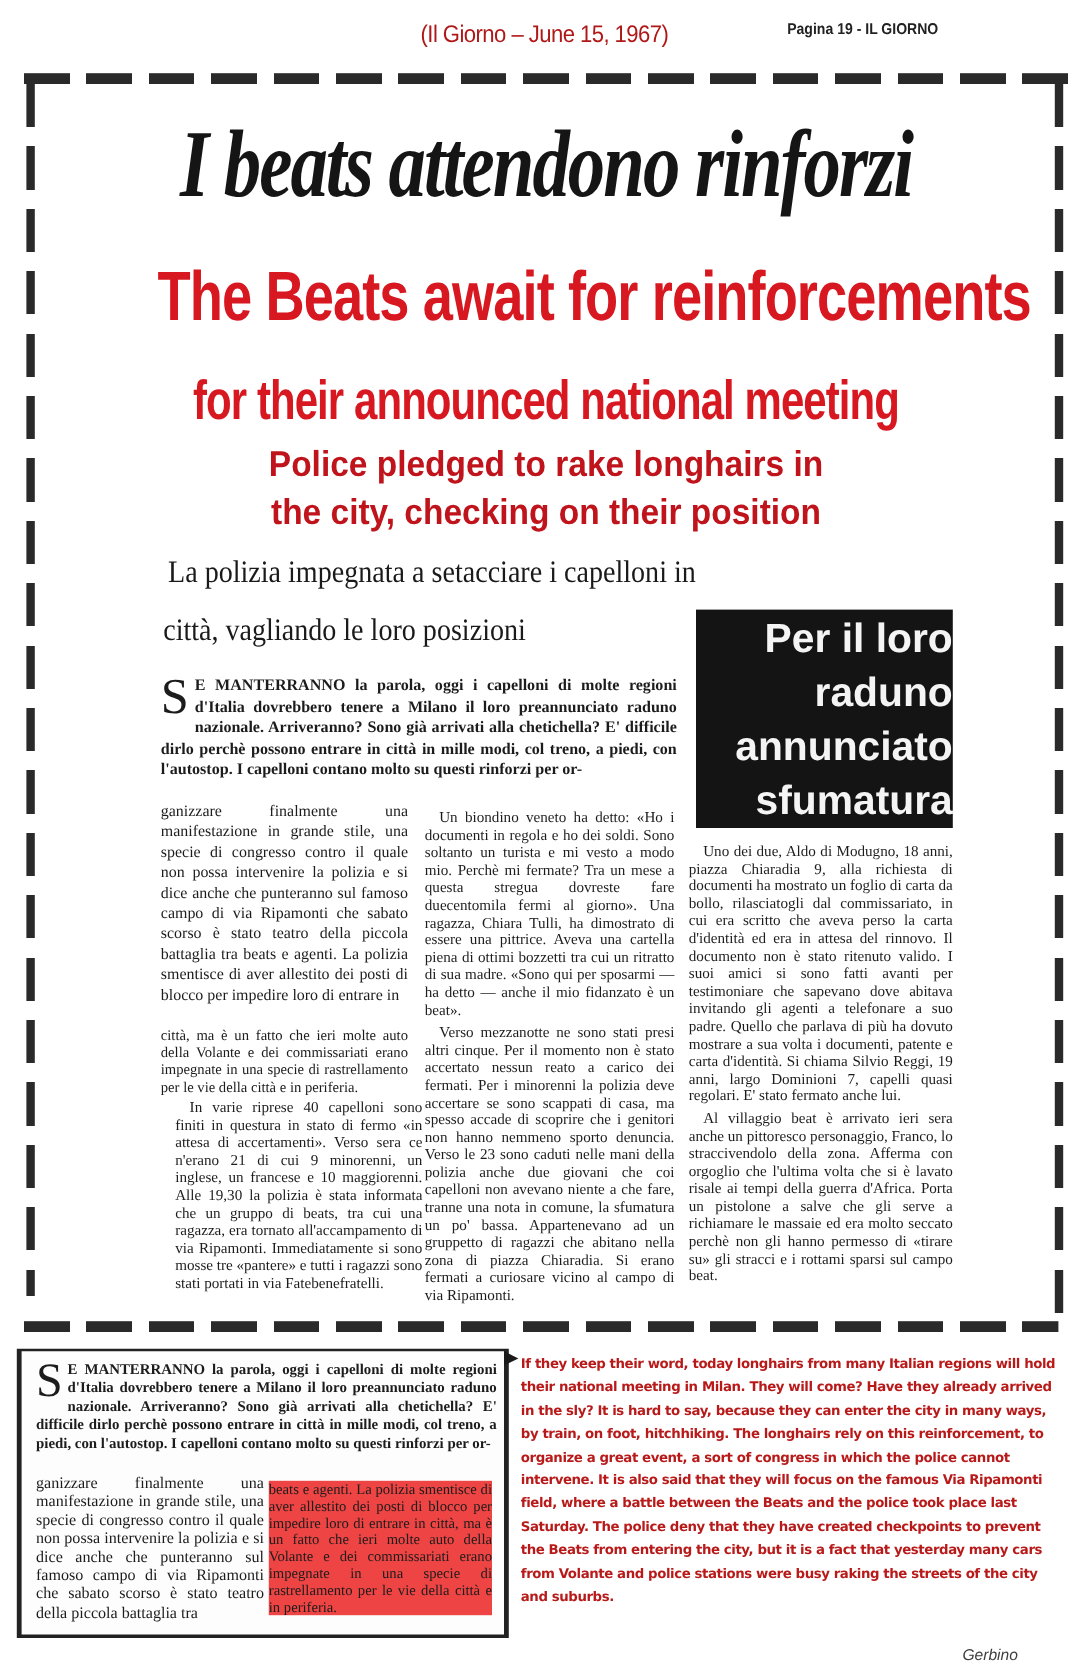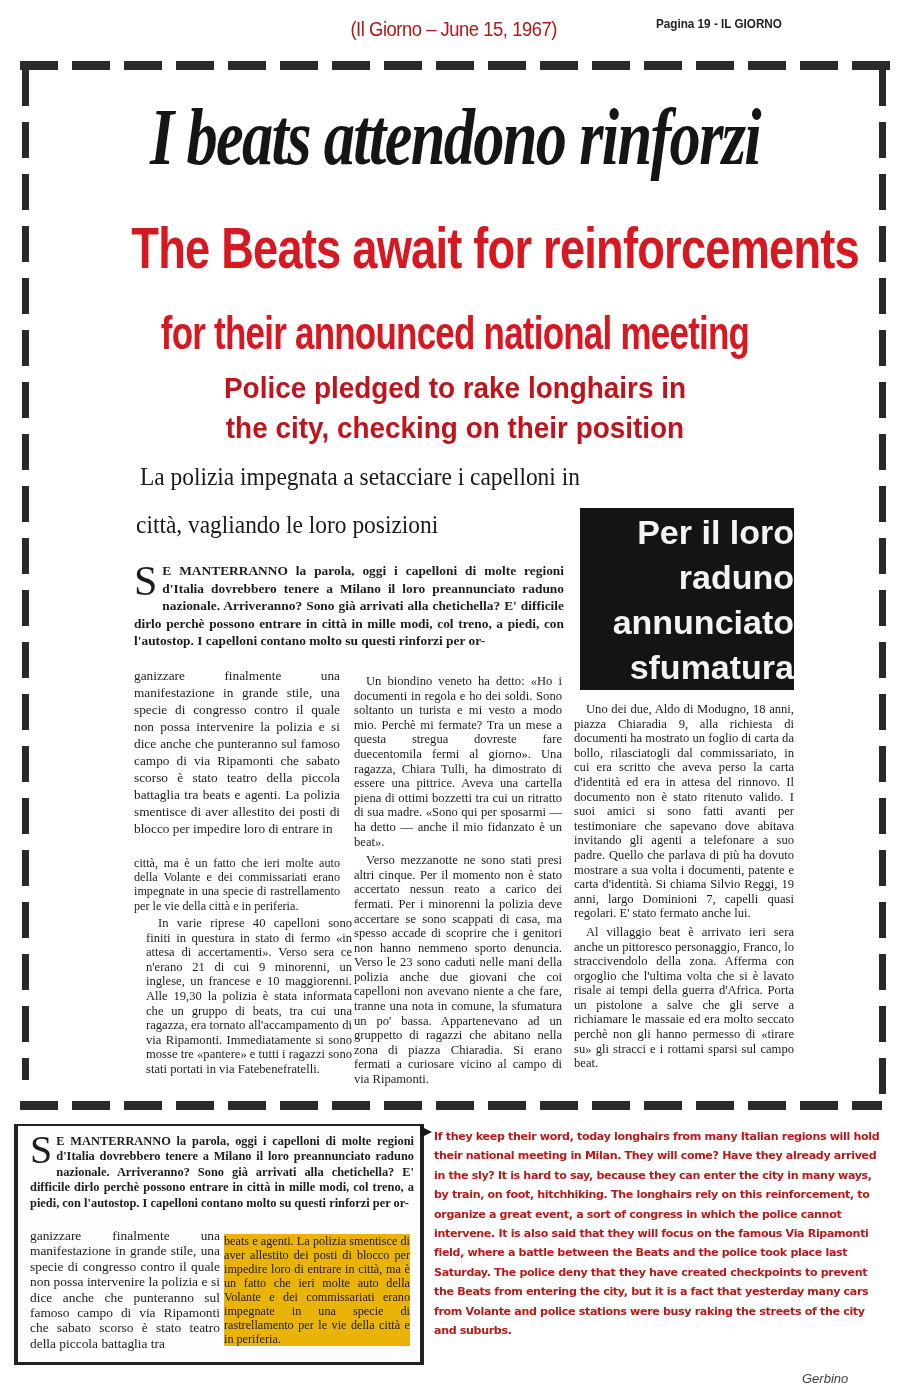--- a/index.html
+++ b/index.html
@@ -32,21 +32,21 @@
   .c1b { position: absolute; left: 134px; top: 808px; width: 206px; font-size: 12.2px; line-height: 14.2px; }
   .c1c { position: absolute; left: 134px; top: 916px; width: 206px; margin-left: 12px; }
   .c2 { position: absolute; left: 354px; top: 674px; width: 208px; }
   .c3 { position: absolute; left: 574px; top: 702px; width: 220px; }
 
   
   .zoombox { position: absolute; left: 14px; top: 1124px; width: 402px; height: 236px; border-top: 2px solid #222; border-left: 4px solid #222; border-right: 4px solid #222; border-bottom: 3px solid #222; background: #fdfdfd; }
   .zb-lead { position: absolute; left: 12px; top: 8px; width: 384px; font-family: "Liberation Serif", serif; font-weight: bold; font-size: 12.4px; line-height: 15.4px; text-align: justify; color: #1c1c1c; }
   .zb-lead .dropcap { font-size: 40px; line-height: 30px; margin: 1px 4px 0 0; }
   .zb-left { position: absolute; left: 12px; top: 102px; width: 190px; font-family: "Liberation Serif", serif; font-size: 13.4px; line-height: 15.4px; text-align: justify; color: #1c1c1c; }
-  .zb-right { position: absolute; left: 206px; top: 108px; width: 186px; font-family: "Liberation Serif", serif; font-size: 12.2px; line-height: 14px; text-align: justify; color: #1c1c1c; background: #eab308; }
+  .zb-right { position: absolute; left: 206px; top: 108px; width: 186px; font-family: "Liberation Serif", serif; font-size: 12.2px; line-height: 14px; text-align: justify; color: #1c1c1c; background: #ef4444; }
 
   .arrow { position: absolute; left: 420px; top: 1126px; width: 0; height: 0; border-top: 6px solid transparent; border-bottom: 6px solid transparent; border-left: 12px solid #1a1a1a; }
   .translation { position: absolute; left: 434px; top: 1127px; width: 452px; font-family: "DejaVu Sans", sans-serif; font-weight: bold; font-size: 11.1px; line-height: 19.4px; color: #b81a1a; letter-spacing: -0.35px; }
   .signature { position: absolute; left: 802px; top: 1371px; font-family: Liberation Sans, sans-serif; font-style: italic; font-size: 13px; color: #404040; }
 </style>
 </head>
 <body>
 
 <div class="caption">(Il Giorno – June 15, 1967)</div>
 <div class="pageref">Pagina 19 - IL GIORNO</div>

